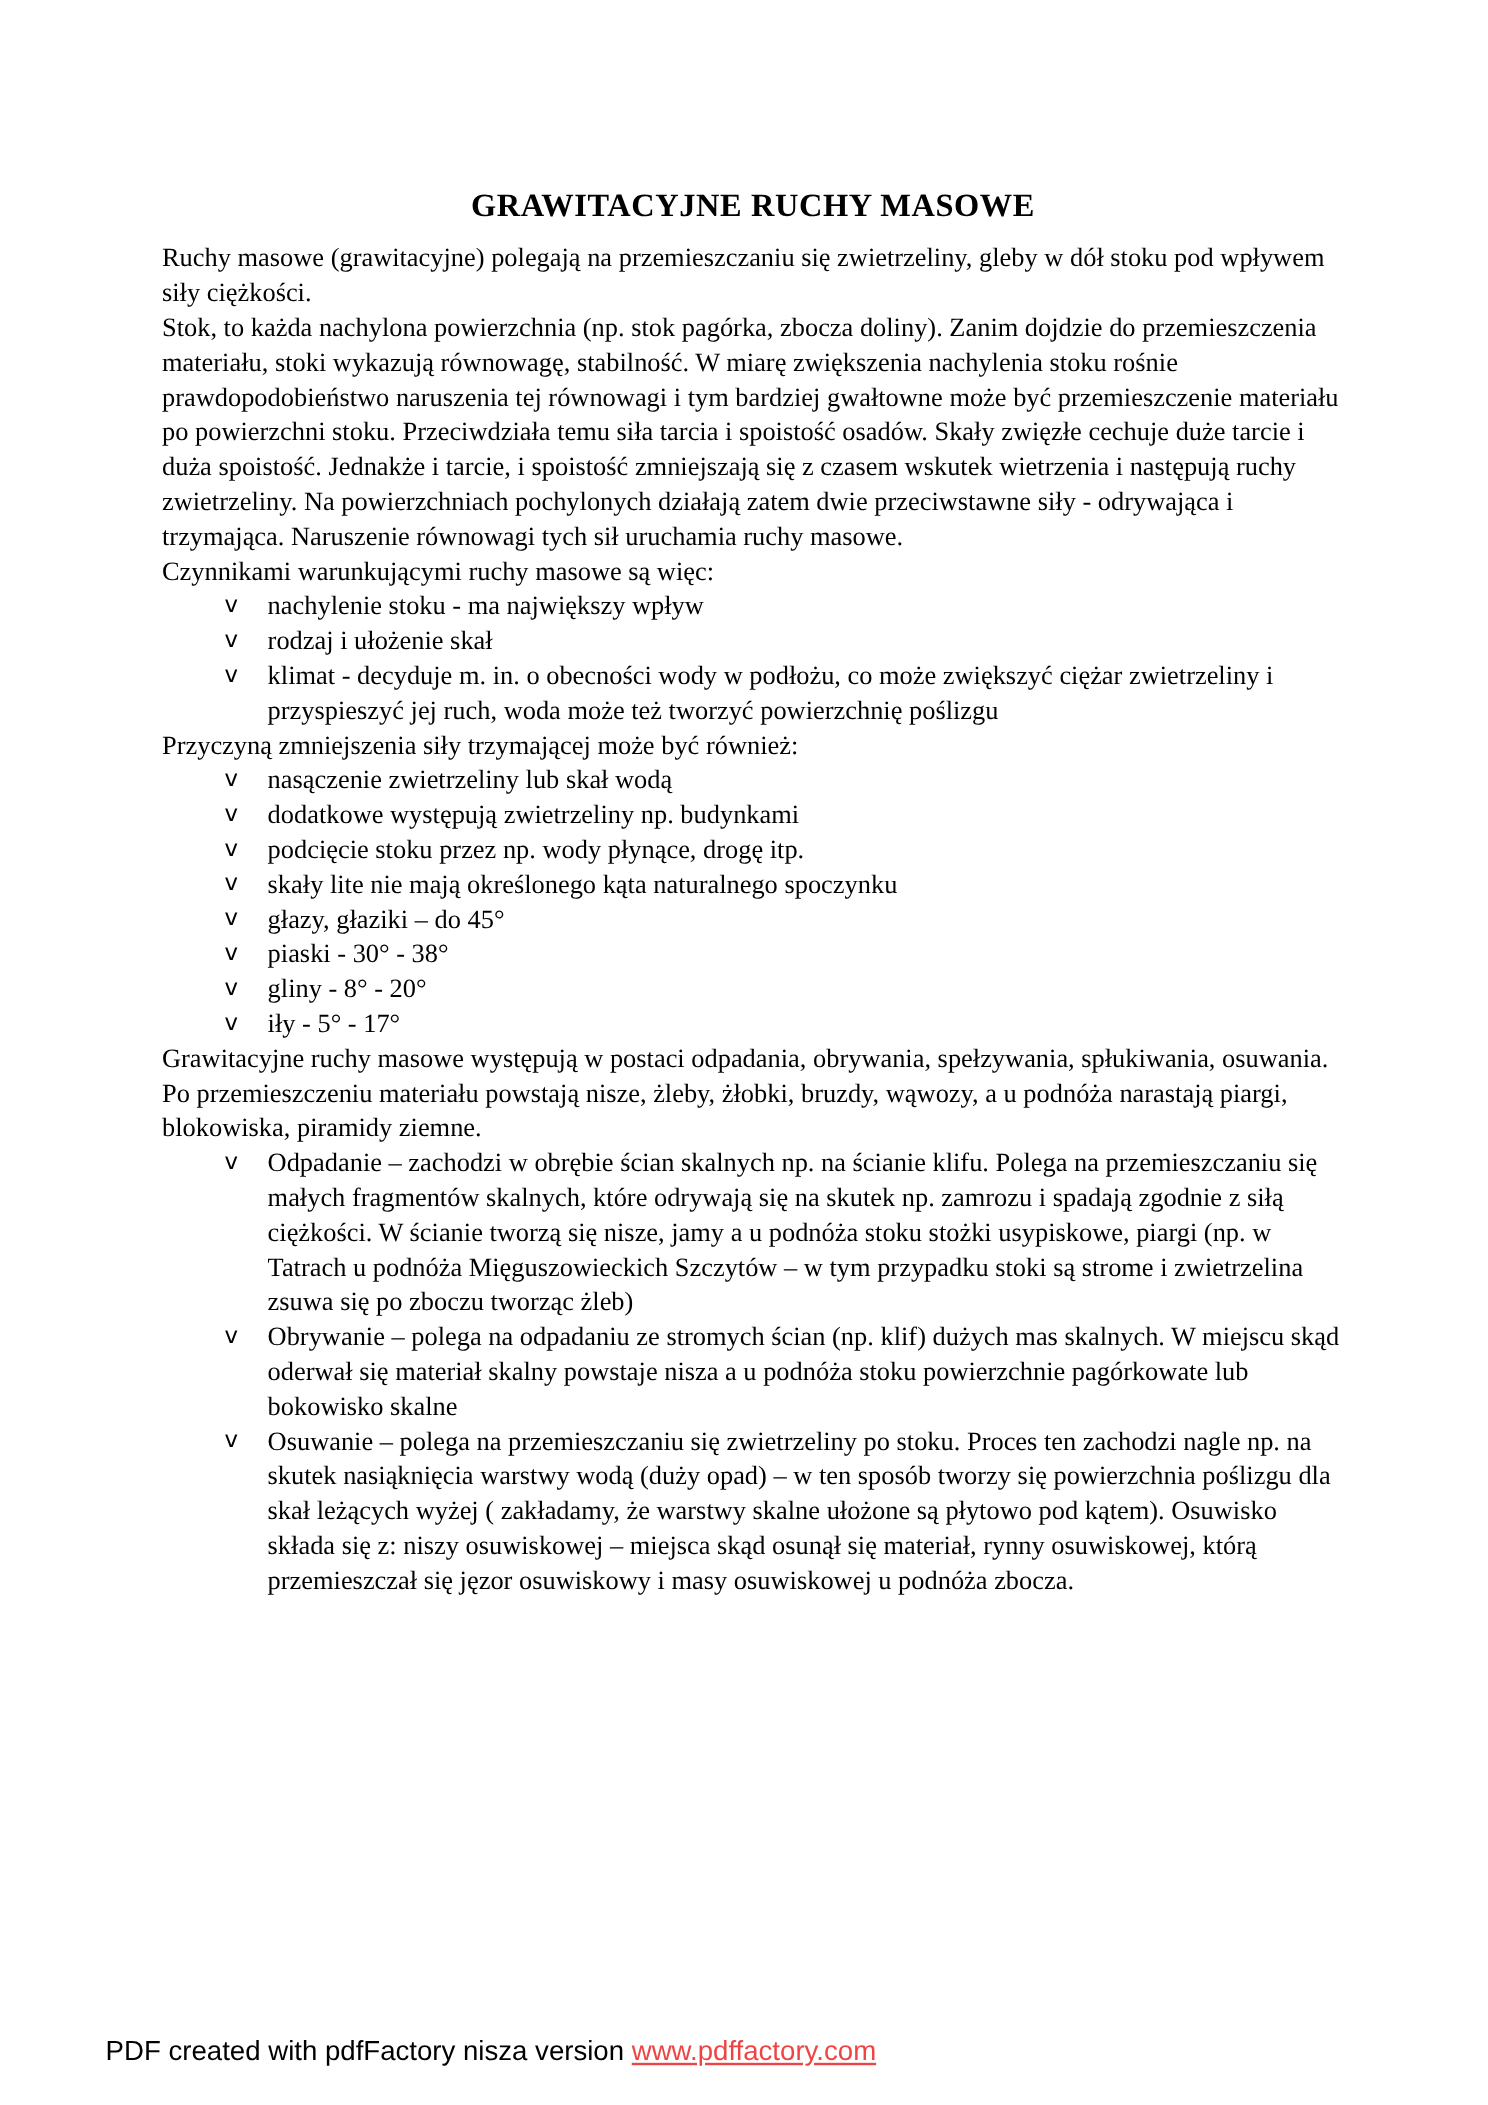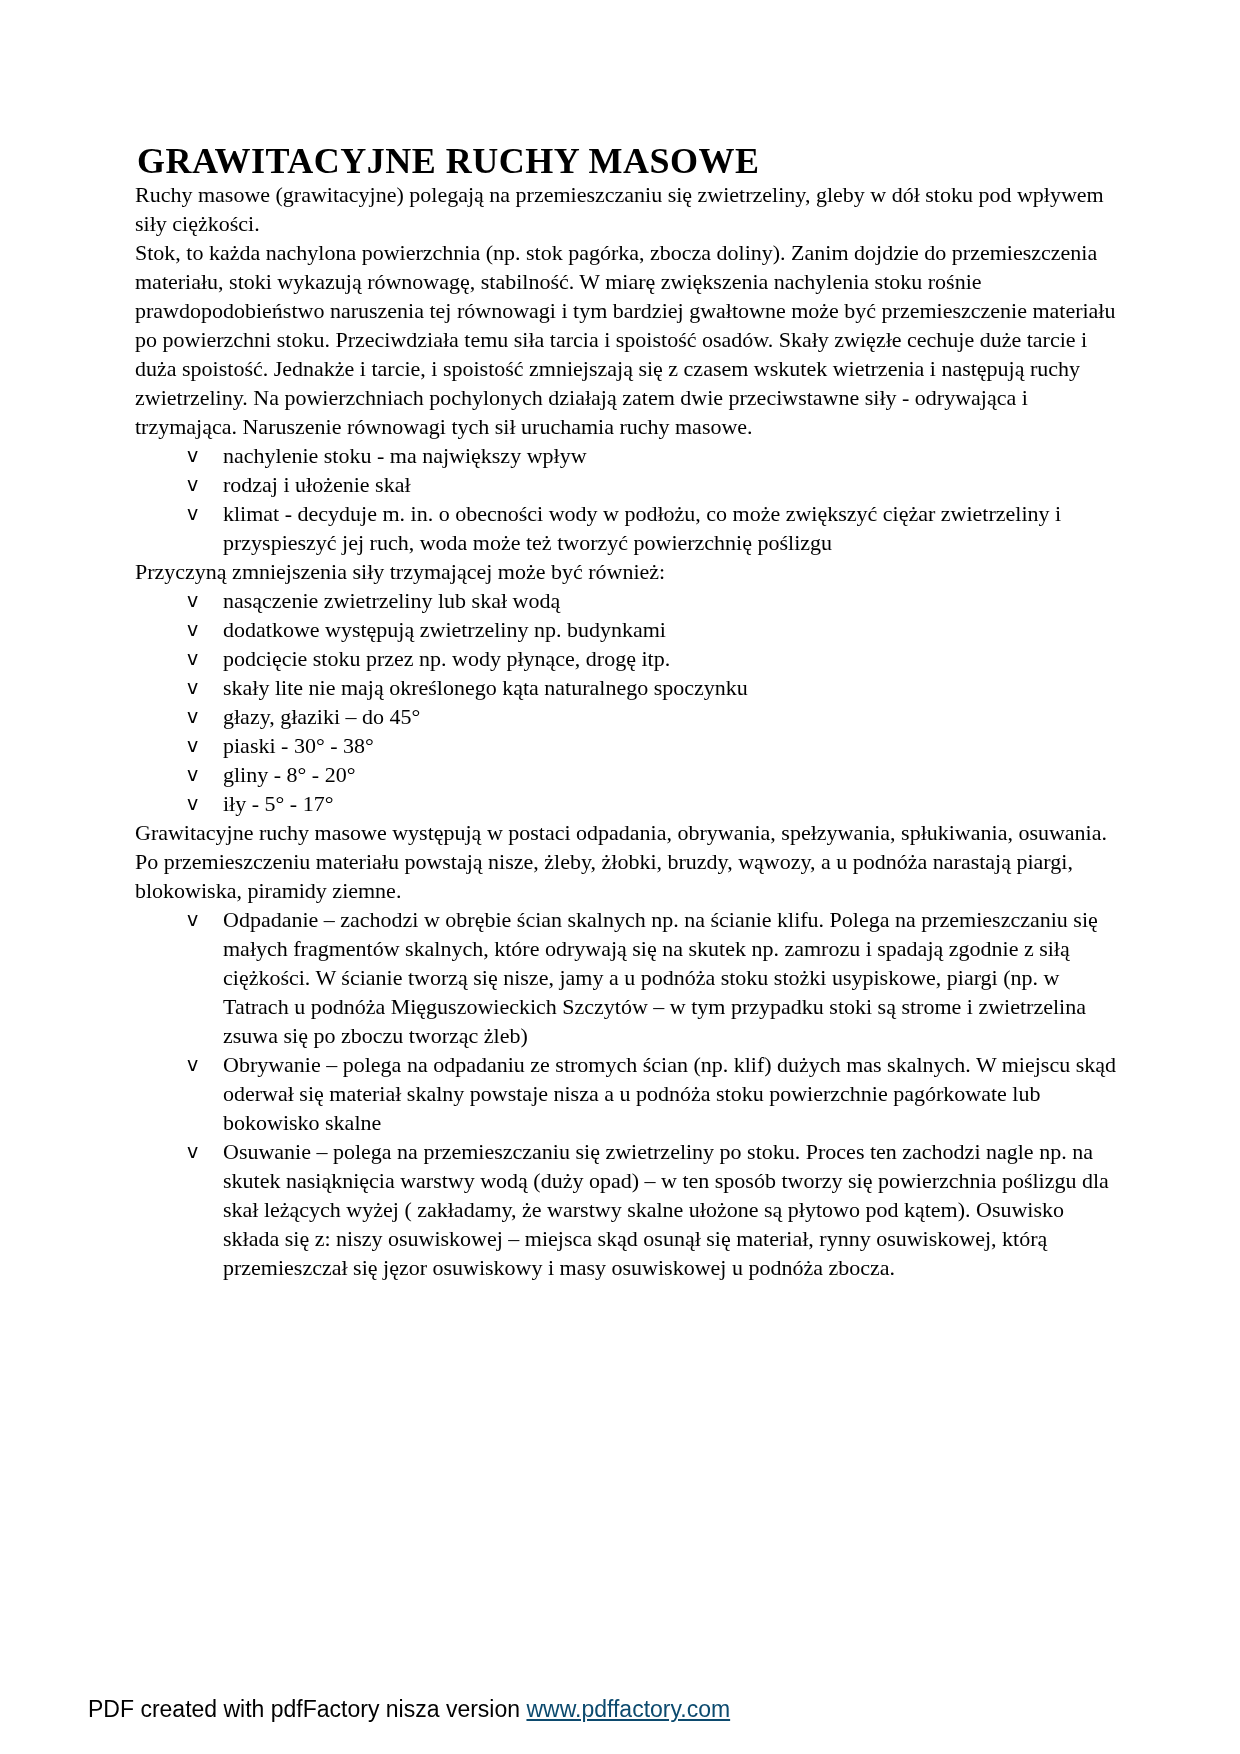--- a/index.html
+++ b/index.html
@@ -18,24 +18,25 @@
     font-size: 22px;
     line-height: 29px;
   }
   .content {
     position: absolute;
     top: 143px;
     left: 135px;
     width: 985px;
   }
   .doc-title {
-    margin: 2px;
-    font-size: 36px;
+    margin: 12px;
+    font-size: 27px;
     line-height: 33px;
     font-weight: bold;
+    text-align: center;
     letter-spacing: 0.5px;
   }
   p.para {
     margin: 0;
   }
   .mt-line { margin-top: 29px; }
   .mt-title { margin-top: 42px; }
   ul.blist {
     list-style: none;
     margin: 0;
@@ -76,20 +77,21 @@
 
 <div class="page">
   <div class="content">
 
     <h1 class="doc-title">GRAWITACYJNE RUCHY MASOWE</h1>
 
     <p class="para mt-title">Ruchy masowe (grawitacyjne) polegają na przemieszczaniu się zwietrzeliny, gleby w dół stoku pod wpływem siły ciężkości.</p>
 
     <p class="para mt-line">Stok, to każda nachylona powierzchnia (np. stok pagórka, zbocza doliny). Zanim dojdzie do przemieszczenia materiału, stoki wykazują równowagę, stabilność. W miarę zwiększenia nachylenia stoku rośnie prawdopodobieństwo naruszenia tej równowagi i tym bardziej gwałtowne może być przemieszczenie materiału po powierzchni stoku. Przeciwdziała temu siła tarcia i spoistość osadów. Skały zwięzłe cechuje duże tarcie i duża spoistość. Jednakże i tarcie, i spoistość zmniejszają się z czasem wskutek wietrzenia i następują ruchy zwietrzeliny. Na powierzchniach pochylonych działają zatem dwie przeciwstawne siły - odrywająca i trzymająca. Naruszenie równowagi tych sił uruchamia ruchy masowe.</p>
 
+    <p class="para mt-line">Czynnikami warunkującymi ruchy masowe są więc:</p>
     <ul class="blist">
       <li>
         <span class="bullet">v</span>
         <span class="btext">nachylenie stoku - ma największy wpływ</span>
       </li>
       <li>
         <span class="bullet">v</span>
         <span class="btext">rodzaj i ułożenie skał</span>
       </li>
       <li>
@@ -151,15 +153,15 @@
       <li>
         <span class="bullet">v</span>
         <span class="btext">Osuwanie – polega na przemieszczaniu się zwietrzeliny po stoku. Proces ten zachodzi nagle np. na skutek nasiąknięcia warstwy wodą (duży opad) – w ten sposób tworzy się powierzchnia poślizgu dla skał leżących wyżej ( zakładamy, że warstwy skalne ułożone są płytowo pod kątem). Osuwisko składa się z: niszy osuwiskowej – miejsca skąd osunął się materiał, rynny osuwiskowej, którą przemieszczał się jęzor osuwiskowy i masy osuwiskowej u podnóża zbocza.</span>
       </li>
     </ul>
 
   </div>
 
   <div class="footer">
     <span>PDF created with pdfFactory nisza version</span>
-    <a href="#" style="color: #0c4a6e;">www.pdffactory.com</a>
+    <a href="#" style="color: #ef4444;">www.pdffactory.com</a>
   </div>
 </div>
 
 </body></html>

